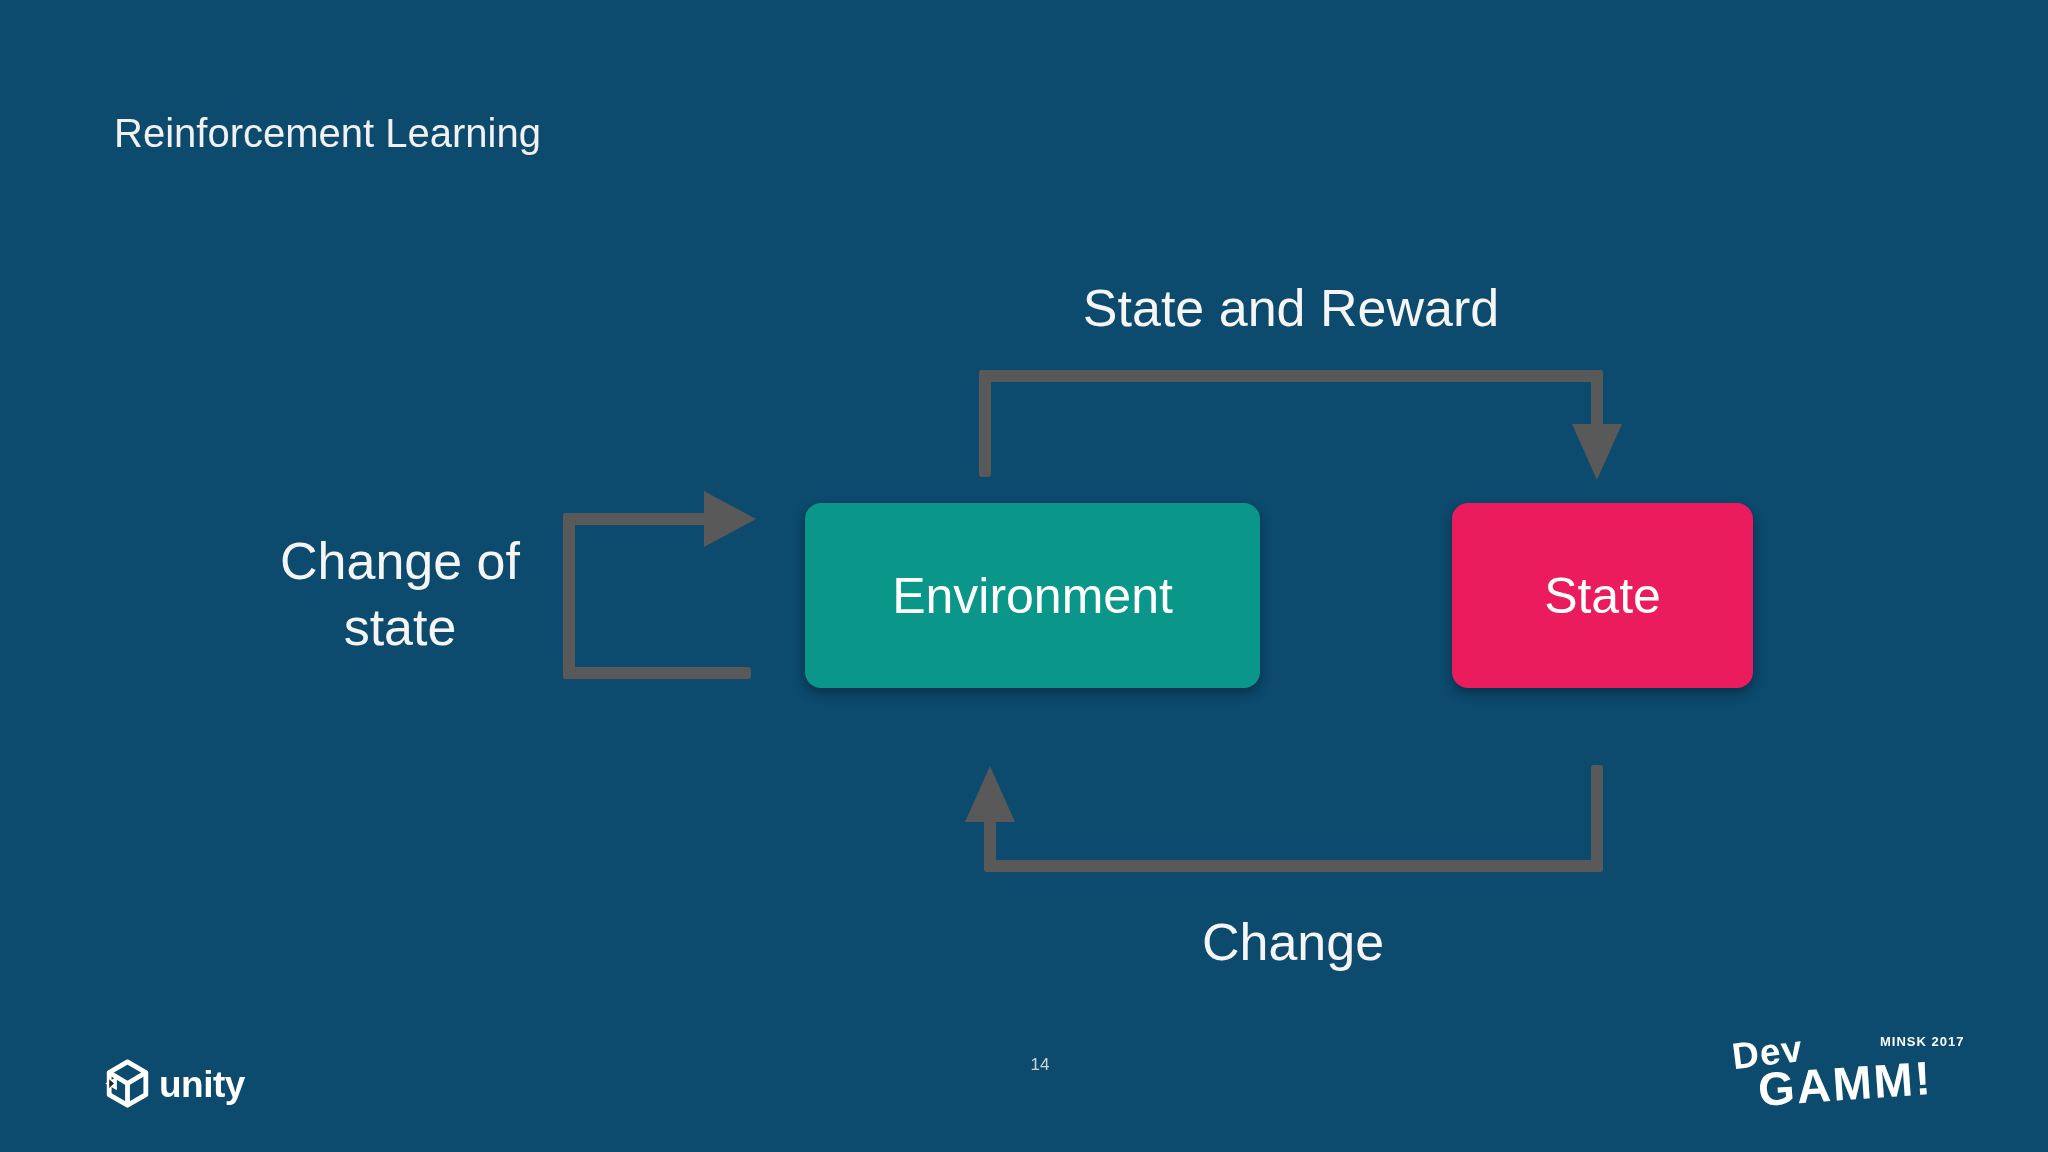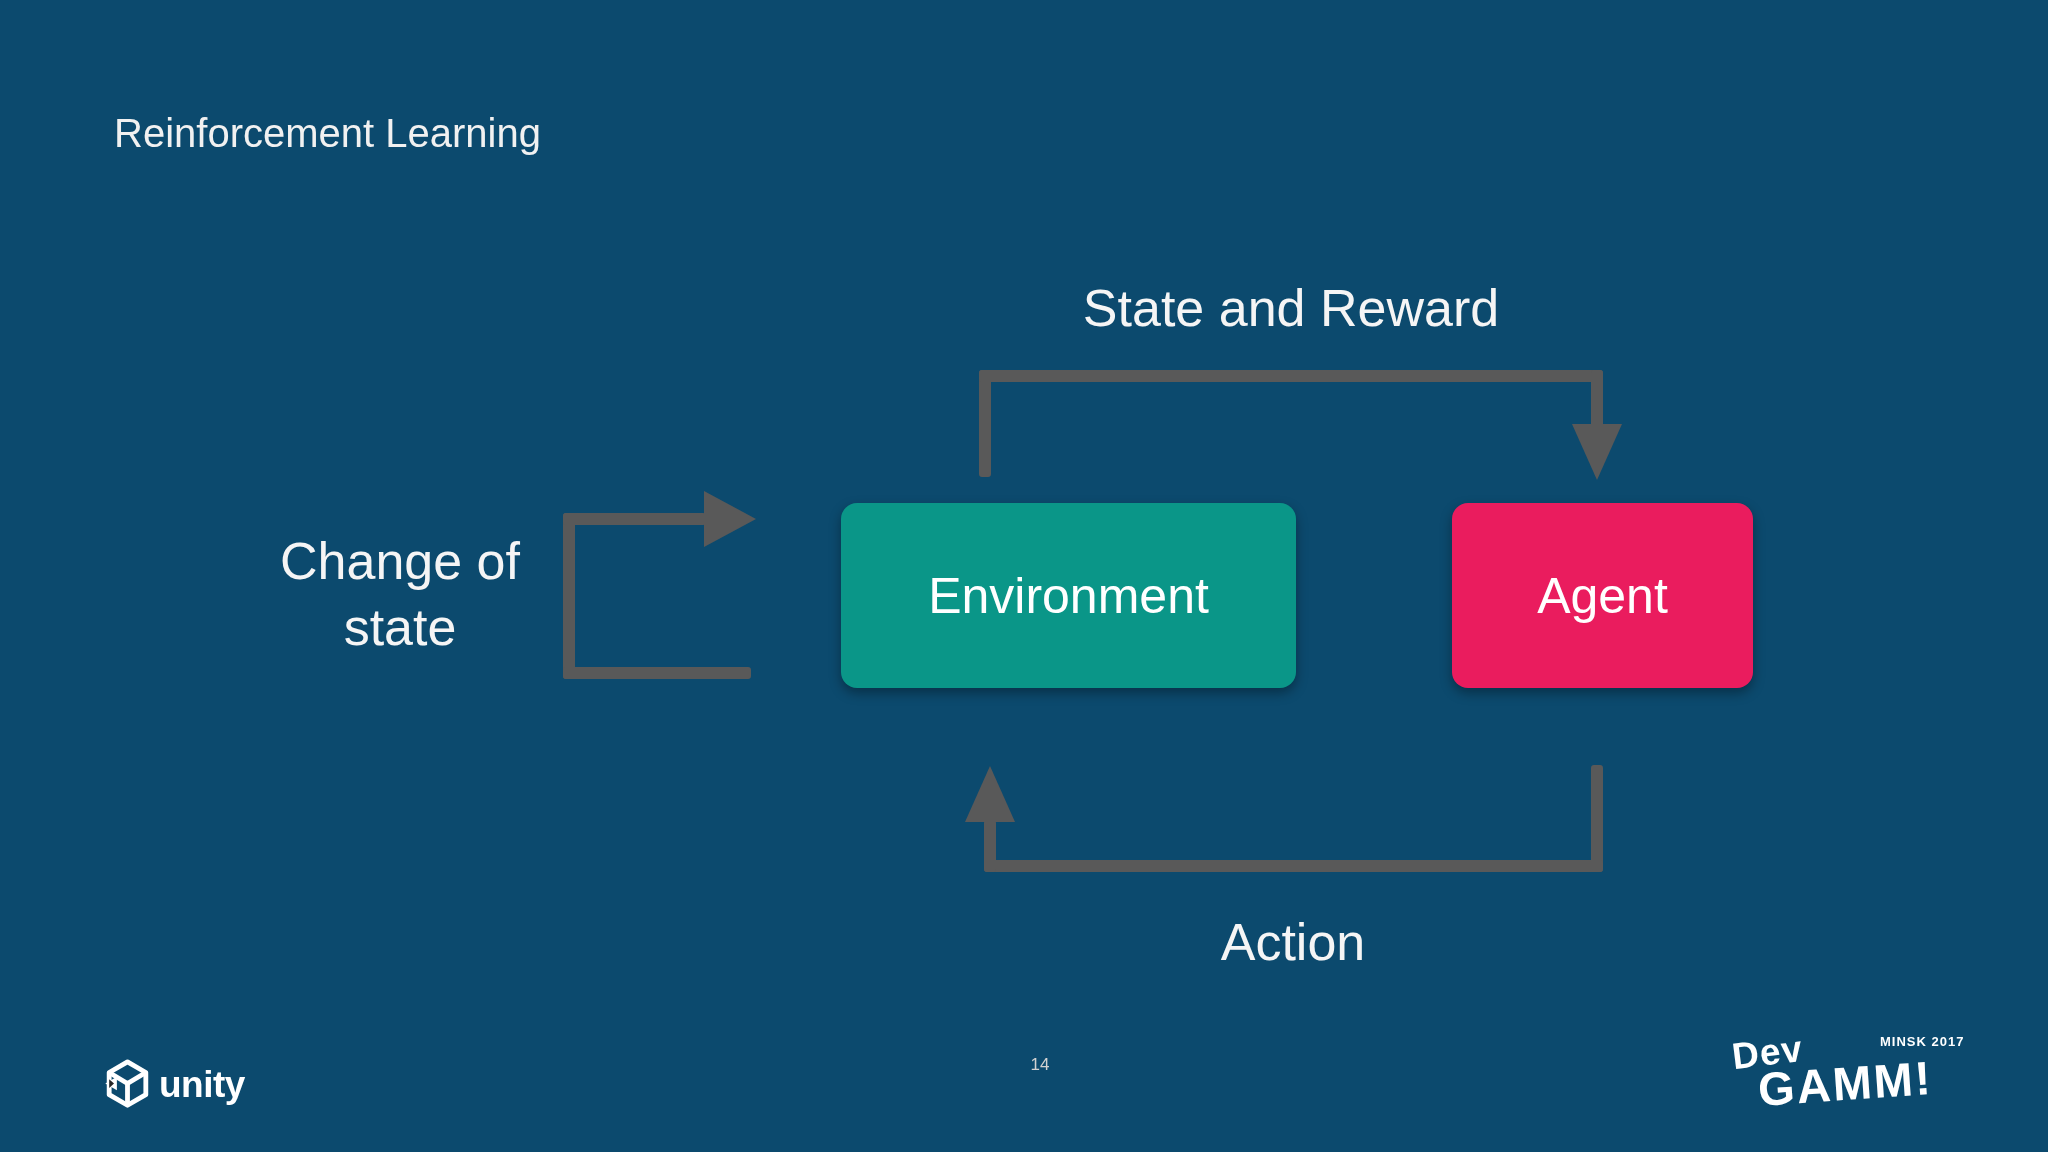--- a/index.html
+++ b/index.html
@@ -63,21 +63,20 @@
   .node-label {
     font-size: 50px;
     font-weight: 400;
     color: #ffffff;
     white-space: nowrap;
   }
   #node-environment {
     left: 805px; top: 503px;
     width: 455px; height: 185px;
     background: #0a9688;
-    margin-left: 36px;
   }
   #node-agent {
     left: 1452px; top: 503px;
     width: 301px; height: 185px;
     background: #ea1c5e;
   }
 
   
   .seg {
     position: absolute;
@@ -187,21 +186,21 @@
   }
 </style>
 </head>
 <body>
 
 <div id="slide">
 
   <div class="slide-title">Reinforcement Learning</div>
 
   <div class="edge-label" id="label-state-reward">State and Reward</div>
-  <div class="edge-label" id="label-action">Action</div>
+  <div class="edge-label" id="label-action">Change</div>
   <div id="label-change-of-state">Change of state</div>
 
   <div>
     <div class="seg" id="sr-vleft"></div>
     <div class="seg" id="sr-h"></div>
     <div class="seg" id="sr-vright"></div>
     <div class="tri tri-down" id="sr-head"></div>
   </div>
 
   <div>
@@ -215,21 +214,21 @@
     <div class="seg" id="cs-v"></div>
     <div class="seg" id="cs-htop"></div>
     <div class="seg" id="cs-hbot"></div>
     <div class="tri tri-right" id="cs-head"></div>
   </div>
 
   <div class="node" id="node-environment">
     <span class="node-label">Environment</span>
   </div>
   <div class="node" id="node-agent">
-    <span class="node-label">Agent</span>
+    <span class="node-label">State</span>
   </div>
 
   <div id="unity-logo">
     <span>
       <svg width="47" height="54" viewBox="0 0 48 56">
         <g fill="none" stroke="#ffffff" stroke-width="5" stroke-linejoin="round">
           <path d="M24 4 L43 15 L43 38 L24 49 L5 38 L5 15 Z"></path>
           <path d="M5 15 L24 26.5 L43 15"></path>
           <path d="M24 26.5 L24 49"></path>
         </g>

